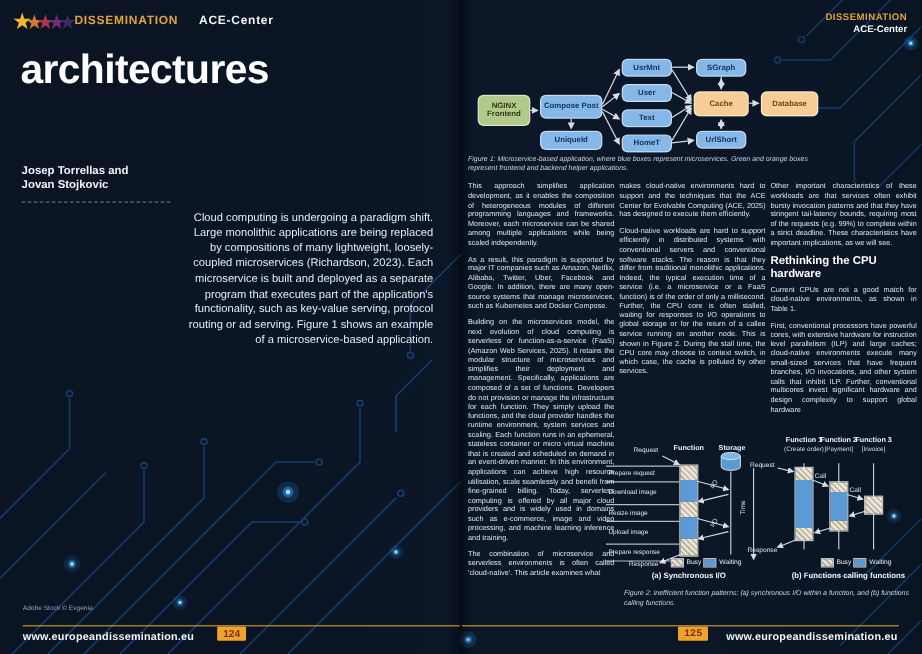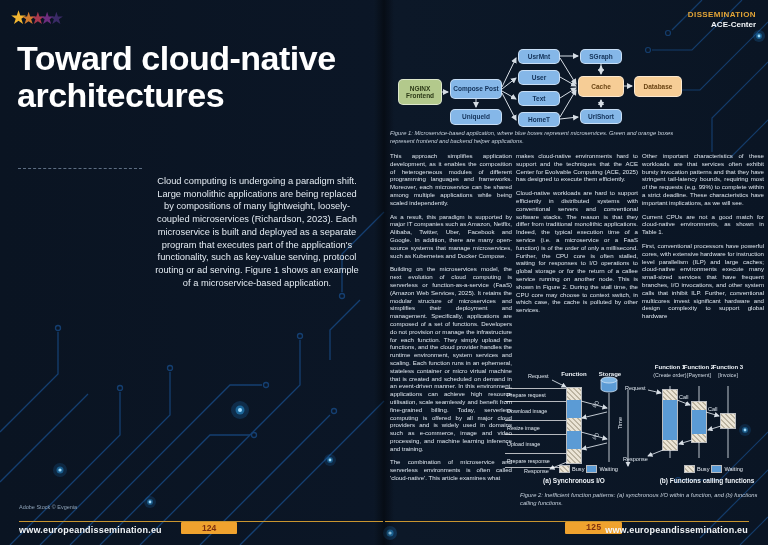--- a/index.html
+++ b/index.html
@@ -13,28 +13,28 @@
   
   .stars{left:10px;top:6px;font-size:17px;letter-spacing:-6px;}
   .star{display:inline-block;}
   .brandrow{left:62px;top:12px;font-size:10px;font-weight:bold;letter-spacing:.6px;}
   .brand-gold{color:#e2a437;}
   .brand-white{color:#f2f5f8;margin-left:14px;}
   .title{left:17px;top:40px;width:350px;font-size:34px;line-height:1.1;font-weight:800;
     color:#ffffff;letter-spacing:-.5px;}
   .authors{left:18px;top:137px;font-size:9.5px;font-weight:bold;line-height:1.3;color:#f0f4f8;}
   .dashline{left:18px;top:168px;width:124px;border-top:1px dashed rgba(150,170,195,.6);}
-  .intro{left:153px;top:175px;width:208px;font-size:9.3px;line-height:1.37;color:#e4ebf2;text-align:center;}
+  .intro{left:153px;top:175px;width:208px;font-size:9.3px;line-height:1.37;color:#e4ebf2;text-align:right;}
   .credit{left:19px;top:504px;font-size:5.5px;color:#8fa3b8;}
   .footline{top:521px;height:1px;background:#c9952f;}
   .fl-left{left:19px;width:364px;}
   .fl-right{left:385px;width:364px;}
   .foot-url{top:525px;font-size:9px;font-weight:bold;color:#f2f5f8;letter-spacing:.2px;text-decoration:none;}
   .pagenum{top:522px;background:#efa22e;color:#7c3010;font-size:8.5px;font-weight:bold;
-    padding:1px 21px;border-radius:1px;}
+    padding:1px 5px;border-radius:1px;}
   
   .rheader{right:12px;top:10px;text-align:right;font-weight:bold;line-height:1.3;}
   .rheader .g{font-size:8px;color:#e2a437;letter-spacing:.4px;}
   .rheader .w{font-size:8px;color:#f2f5f8;}
   
   .node{position:absolute;z-index:3;border-radius:5px;display:flex;align-items:center;justify-content:center;
     text-align:center;font-weight:bold;font-size:6.5px;line-height:1.15;color:#123158;
     background:#85b7e8;border:1px solid rgba(255,255,255,.55);padding:1px;box-sizing:border-box;}
   .node.green{background:#b3c98c;color:#2c3a17;}
   .node.orange{background:#f6cd96;color:#6b4514;}
@@ -135,26 +135,33 @@
           <circle r="6" fill="#2196f3" opacity="0.15"></circle>
           <circle r="3" fill="#2aa0e8" opacity="0.4"></circle>
           <circle r="1.4" fill="#9fdcff"></circle>
         </g>
     </g>
   </svg>
   <div class="gutter"></div>
 
   <div class="abs stars"><span class="star" style="color:#f2b632;font-size:19px;">★</span><span class="star" style="color:#cf7a2e;">★</span><span class="star" style="color:#a8384e;">★</span><span class="star" style="color:#6d2d7e;">★</span><span class="star" style="color:#3a2a66;">★</span></div>
 
+  <div class="abs brandrow">
+    <span class="brand-gold">DISSEMINATION</span>
+    <span class="brand-white">ACE-Center</span>
+  </div>
 
   <div class="abs title">
-    <div>Toward cloud-native</div>
     <div>architectures</div>
   </div>
 
+  <div class="abs authors">
+    <div>Josep Torrellas and</div>
+    <div>Jovan Stojkovic</div>
+  </div>
   <div class="abs dashline"></div>
 
   <div class="abs intro">Cloud computing is undergoing a paradigm shift. Large monolithic applications are being replaced by compositions of many lightweight, loosely-coupled microservices (Richardson, 2023). Each microservice is built and deployed as a separate program that executes part of the application's functionality, such as key-value serving, protocol routing or ad serving. Figure 1 shows an example of a microservice-based application.</div>
 
   <div class="abs credit">Adobe Stock © Evgenia</div>
   <div class="abs footline fl-left"></div>
   <a href="#" class="abs foot-url" style="left:19px;">www.europeandissemination.eu</a>
   <div class="abs pagenum" style="left:181px;">124</div>
 
   <div class="abs rheader">
@@ -207,20 +214,21 @@
     <p>As a result, this paradigm is supported by major IT companies such as Amazon, Netflix, Alibaba, Twitter, Uber, Facebook and Google. In addition, there are many open-source systems that manage microservices, such as Kubernetes and Docker Compose.</p>
     <p>Building on the microservices model, the next evolution of cloud computing is serverless or function-as-a-service (FaaS) (Amazon Web Services, 2025). It retains the modular structure of microservices and simplifies their deployment and management. Specifically, applications are composed of a set of functions. Developers do not provision or manage the infrastructure for each function. They simply upload the functions, and the cloud provider handles the runtime environment, system services and scaling. Each function runs in an ephemeral, stateless container or micro virtual machine that is created and scheduled on demand in an event-driven manner. In this environment, applications can achieve high resource utilisation, scale seamlessly and benefit from fine-grained billing. Today, serverless computing is offered by all major cloud providers and is widely used in domains such as e-commerce, image and video processing, and machine learning inference and training.</p>
     <p>The combination of microservice and serverless environments is often called 'cloud-native'. This article examines what</p>
   </div>
   <div class="abs col" style="left:516px;top:152px;height:202px;">
     <p>makes cloud-native environments hard to support and the techniques that the ACE Center for Evolvable Computing (ACE, 2025) has designed to execute them efficiently.</p>
     <p>Cloud-native workloads are hard to support efficiently in distributed systems with conventional servers and conventional software stacks. The reason is that they differ from traditional monolithic applications. Indeed, the typical execution time of a service (i.e. a microservice or a FaaS function) is of the order of only a millisecond. Further, the CPU core is often stalled, waiting for responses to I/O operations to global storage or for the return of a callee service running on another node. This is shown in Figure 2. During the stall time, the CPU core may choose to context switch, in which case, the cache is polluted by other services.</p>
   </div>
   <div class="abs col" style="left:642px;top:152px;height:202px;">
     <p>Other important characteristics of these workloads are that services often exhibit bursty invocation patterns and that they have stringent tail-latency bounds, requiring most of the requests (e.g. 99%) to complete within a strict deadline. These characteristics have important implications, as we will see.</p>
+    <div class="colhead">Rethinking the CPU hardware</div>
     <p>Current CPUs are not a good match for cloud-native environments, as shown in Table 1.</p>
     <p>First, conventional processors have powerful cores, with extensive hardware for instruction level parallelism (ILP) and large caches; cloud-native environments execute many small-sized services that have frequent branches, I/O invocations, and other system calls that inhibit ILP. Further, conventional multicores invest significant hardware and design complexity to support global hardware</p>
   </div>
 
   <svg class="abs" style="left:500px;top:348px;z-index:2;" width="268" height="168" viewBox="0 0 268 168">
     <defs>
       <marker id="ah2" markerWidth="7" markerHeight="7" refX="5" refY="3" orient="auto">
         <path d="M0,0 L6,3 L0,6 z" fill="#e8eef5"></path>
       </marker>
     </defs>

